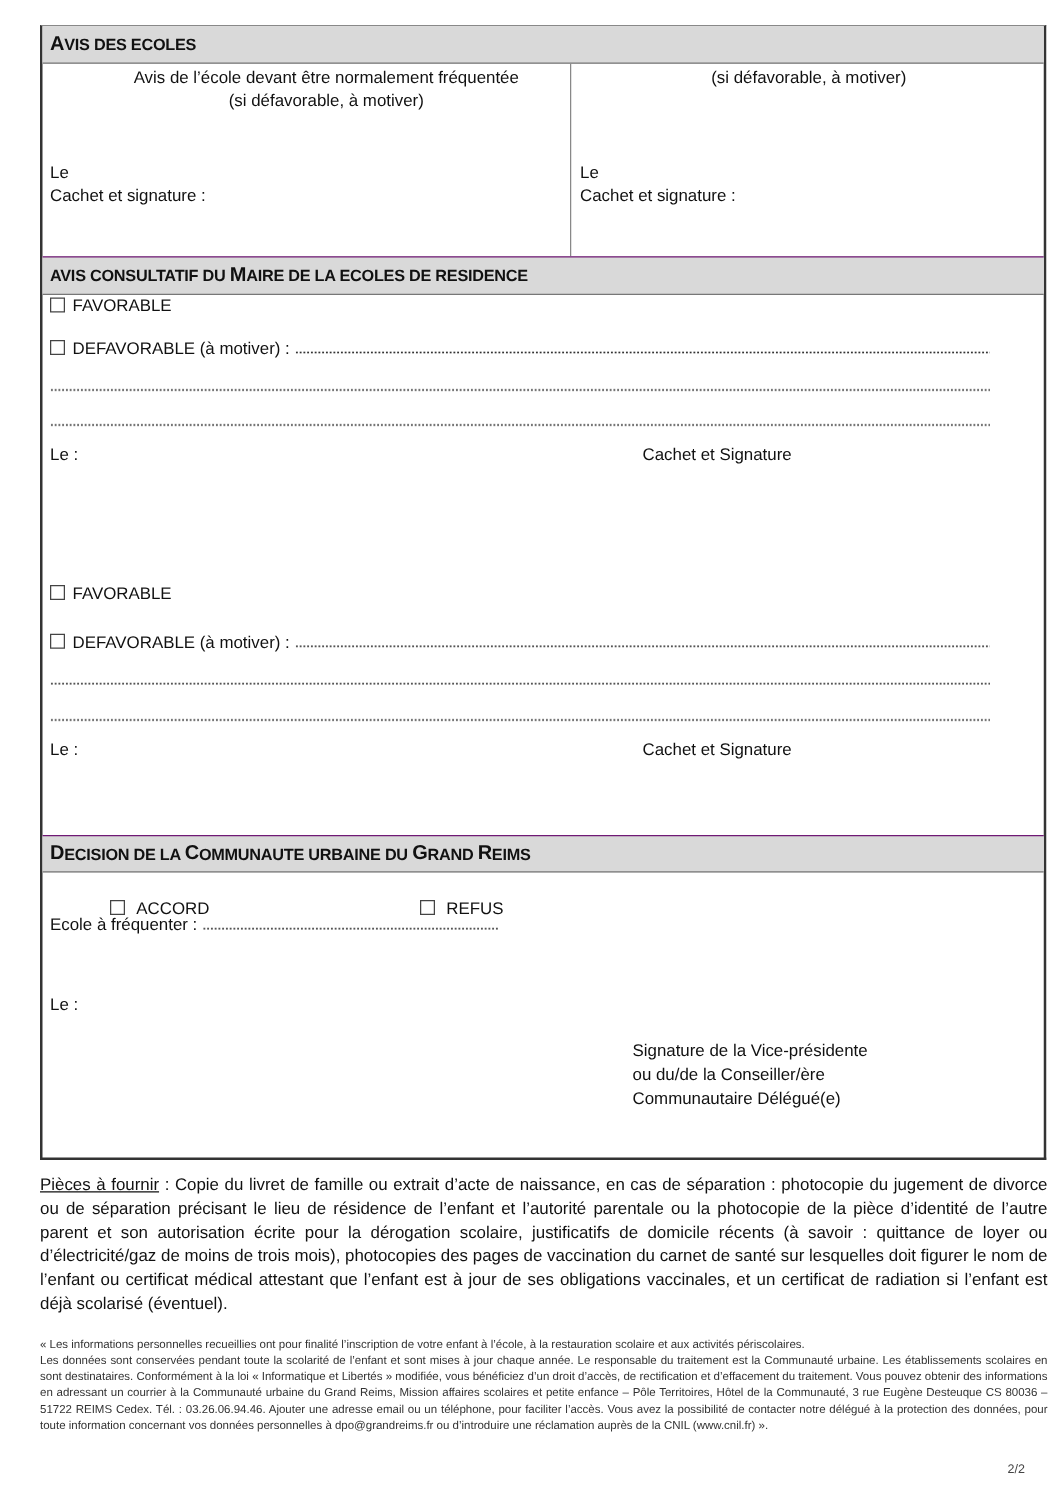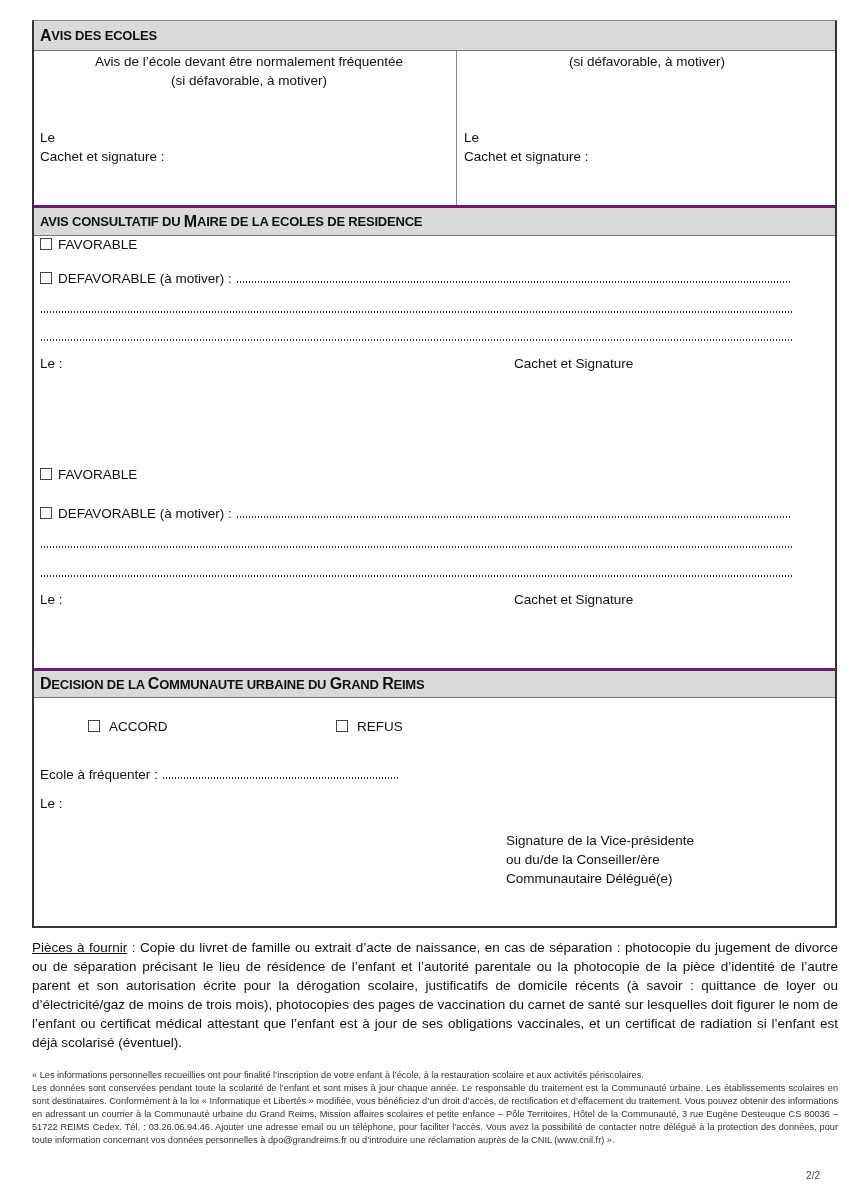--- a/index.html
+++ b/index.html
@@ -2,21 +2,21 @@
 <html><head>
 <meta charset="utf-8">
 <style>
   html, body { margin:0; padding:0; background:#ffffff; }
   body { width:849px; height:1200px; position:relative; overflow:hidden;
          font-family:"Liberation Sans", sans-serif; color:#111; }
   .frame { position:absolute; left:32px; top:20px; width:805px; height:908px;
            border-left:2px solid #333; border-right:2px solid #333; border-bottom:2px solid #333;
            border-top:1px solid #888; box-sizing:border-box; }
   .hdr { position:absolute; left:0; right:0; background:#d9d9d9;
-         border-top:3px solid #701a75; border-bottom:1px solid #777;
+         border-top:1px solid #701a75; border-bottom:1px solid #777;
          font-weight:bold; font-size:13px; padding-left:6px; box-sizing:border-box;
          display:flex; align-items:center; letter-spacing:-0.2px; }
   .hdr .big { font-size:16px; }
   .txt { position:absolute; font-size:13.5px; white-space:nowrap; line-height:19px; }
   .center { text-align:center; }
   .coldiv { position:absolute; left:422px; top:30px; width:1px; height:154px; background:#888; }
   .cb { display:inline-block; width:10px; height:10px; border:1px solid #444; margin-right:6px; vertical-align:-1px; }
   .dots { position:absolute; left:6px; width:752px; height:2px;
           background-image: radial-gradient(circle, #333 0.6px, transparent 0.9px);
           background-size:3px 2px; background-repeat:repeat-x; }
@@ -34,21 +34,21 @@
 <body>
 
 <div class="frame">
 
   <div class="hdr" style="top:0;height:30px;border-top:none;">
     <span class="big">A</span>
       <span>VIS DES ECOLES</span>
   </div>
   <div class="coldiv"></div>
 
-  <div class="txt center" style="left:4px;width:422px;top:31px;">
+  <div class="txt center" style="left:16px;width:422px;top:31px;">
     <div>Avis de l’école devant être normalement fréquentée</div>
     <div>(si défavorable, à motiver)</div>
   </div>
   <div class="txt" style="left:6px;top:107px;">Le</div>
   <div class="txt" style="left:6px;top:126px;">Cachet et signature :</div>
 
   <div class="txt center" style="left:423px;width:380px;top:31px;">
     <div>(si défavorable, à motiver)</div>
   </div>
   <div class="txt" style="left:430px;top:107px;">Le</div>
@@ -90,21 +90,21 @@
       <span style="white-space:pre">RAND </span>
       <span class="big">R</span>
       <span>EIMS</span>
   </div>
   <div class="txt" style="left:6px;top:696px;padding-left:48px;">
     <span class="cb" style="margin-right:9px"></span><span>ACCORD</span>
   </div>
   <div class="txt" style="left:302px;top:696px;">
     <span class="cb" style="margin-right:9px"></span><span>REFUS</span>
   </div>
-  <div class="txt" style="left:6px;top:744px;">
+  <div class="txt" style="left:6px;top:709px;">
     <span style="white-space:pre">Ecole à fréquenter : </span><span class="dotsInline" style="width:237px;"></span>
   </div>
   <div class="txt" style="left:6px;top:773px;">Le :</div>
   <div class="txt" style="left:472px;top:810px;">
     <div>Signature de la Vice-présidente</div>
     <div>ou du/de la Conseiller/ère</div>
     <div>Communautaire Délégué(e)</div>
   </div>
 </div>
 

